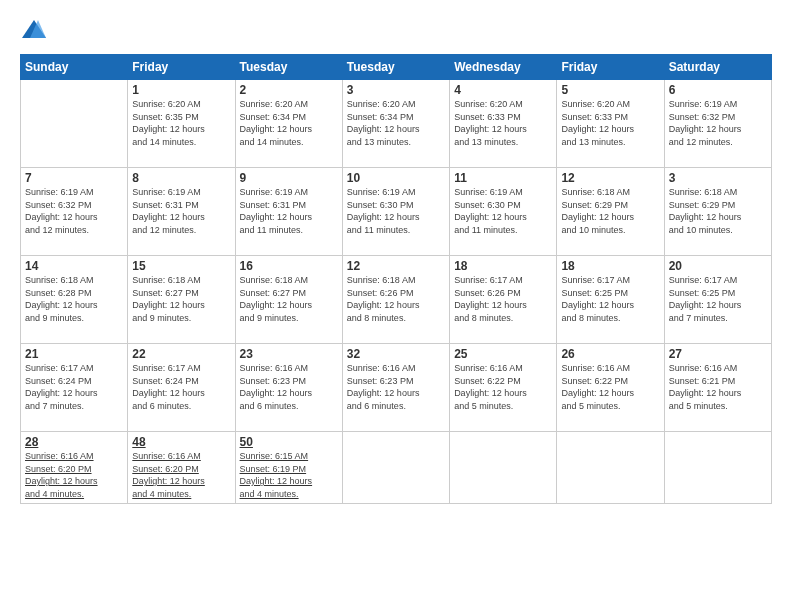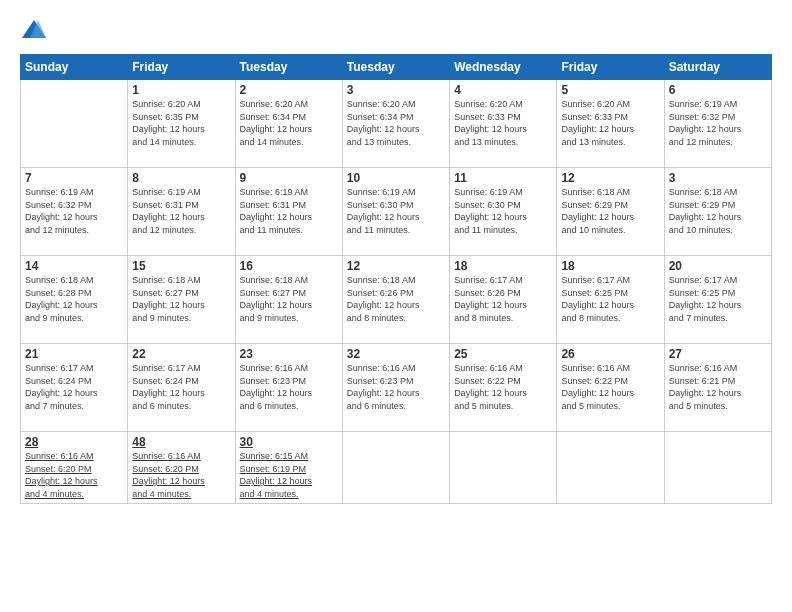--- a/index.html
+++ b/index.html
@@ -343,21 +343,21 @@
 and 4 minutes.</div>
           </td>
           <td class="day-cell">
             <span class="day-number">48</span>
             <div class="day-info" style="white-space: pre-line;">Sunrise: 6:16 AM
 Sunset: 6:20 PM
 Daylight: 12 hours
 and 4 minutes.</div>
           </td>
           <td class="day-cell">
-            <span class="day-number">30</span>
+            <span class="day-number">50</span>
             <div class="day-info" style="white-space: pre-line;">Sunrise: 6:15 AM
 Sunset: 6:19 PM
 Daylight: 12 hours
 and 4 minutes.</div>
           </td>
           <td class="day-cell empty"></td>
           <td class="day-cell empty"></td>
           <td class="day-cell empty"></td>
           <td class="day-cell empty"></td>
         </tr>

